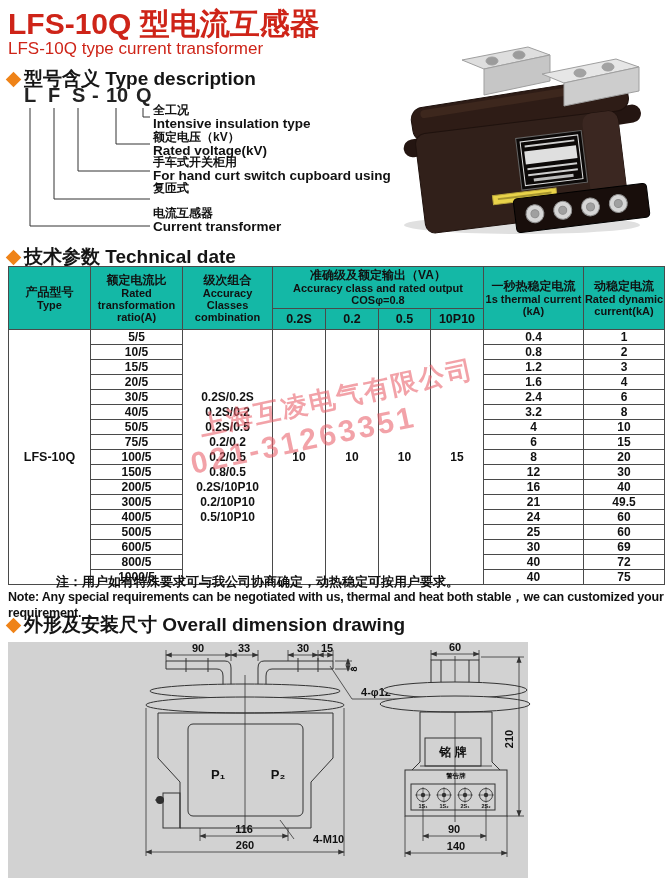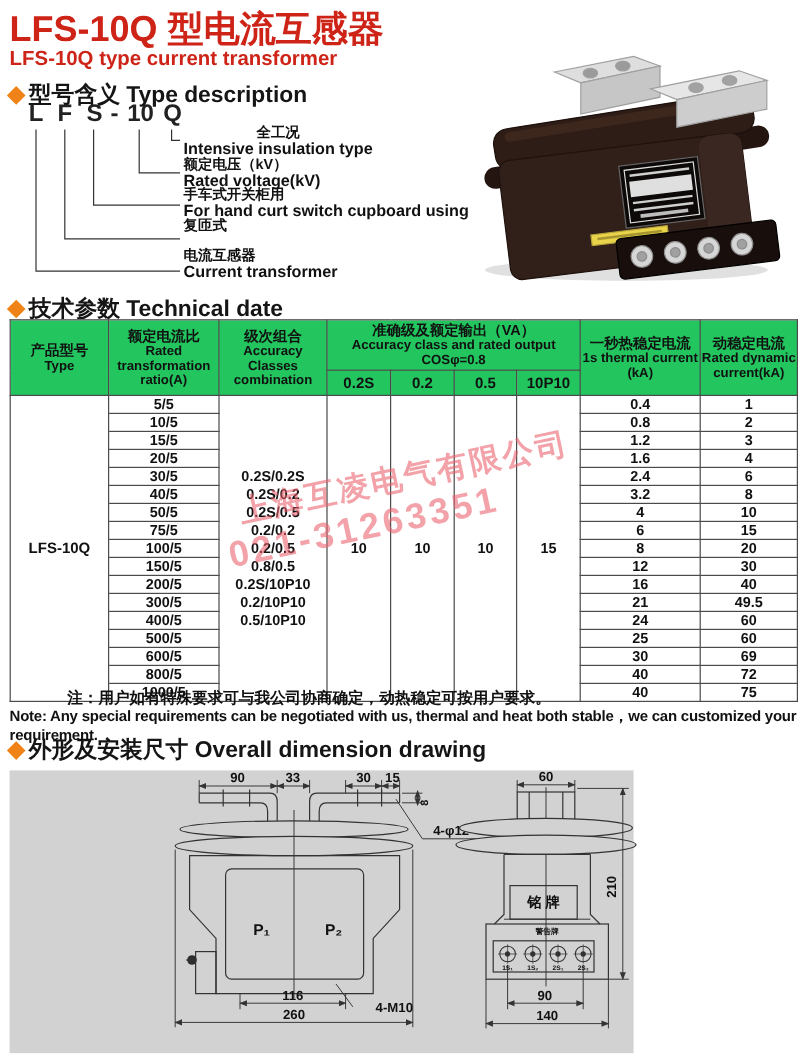--- a/index.html
+++ b/index.html
@@ -3,32 +3,32 @@
 <meta charset="utf-8">
 <style>
   html,body{margin:0;padding:0;background:#fff;}
   .page{
     position:relative;width:672px;height:878px;background:#fff;overflow:hidden;
     font-family:"Liberation Sans","DejaVu Sans",sans-serif;color:#111;
   }
   .abs{position:absolute;}
   
   .main-title{left:8px;top:4px;font-size:30px;font-weight:bold;color:#ce2418;letter-spacing:0px;}
-  .sub-title{left:8px;top:39px;font-size:17px;font-weight:bold;color:#ce2418;}
+  .sub-title{left:8px;top:39px;font-size:17px;font-weight:normal;color:#ce2418;}
   .section-title{display:flex;align-items:center;gap:5px;font-size:19px;font-weight:bold;color:#151515;}
   .diamond{width:11px;height:11px;background:#ef8318;transform:rotate(45deg);flex:0 0 auto;}
   
   .code-char{position:absolute;top:84px;font-size:20px;font-weight:bold;color:#222;}
   .ladder-label{position:absolute;left:153px;}
   .ladder-label .zh{font-size:12px;font-weight:bold;line-height:13px;}
   .ladder-label .en{font-size:13.5px;font-weight:bold;line-height:14px;}
   
   table.spec{border-collapse:collapse;table-layout:fixed;width:656px;background:#fff;}
   table.spec th,table.spec td{border:1px solid #4a4a4a;text-align:center;vertical-align:middle;padding:0;}
-  table.spec thead th{background:#22c55e;font-weight:bold;}
+  table.spec thead th{background:#14b8a6;font-weight:bold;}
   .hz{font-size:12px;line-height:13px;font-weight:bold;}
   .he{font-size:11px;line-height:12px;font-weight:bold;}
   tr.hrow1{height:42px;} tr.hrow2{height:21px;}
   tr.hrow2 th{font-size:12.5px;font-weight:bold;}
   tbody td{font-size:12px;font-weight:bold;height:14px;line-height:13px;}
   td.type-cell{font-size:12.5px;}
   td.classes-cell div{line-height:15px;font-size:12px;font-weight:bold;}
   
   .note-zh{left:8px;top:573px;font-size:13px;font-weight:bold;padding-left:48px;}
   .note-en{left:8px;top:589px;font-size:12.5px;font-weight:bold;letter-spacing:-0.2px;}
@@ -66,21 +66,21 @@
   <svg class="abs" style="left:0;top:80px;" width="420" height="165" viewBox="0 0 420 165">
     <g stroke="#333" stroke-width="1" fill="none">
       <path d="M30,28 V146 H150"></path>
       <path d="M54,28 V119 H150"></path>
       <path d="M78,28 V91 H150"></path>
       <path d="M116,28 V64 H150"></path>
       <path d="M143,28 V37 H150"></path>
     </g>
   </svg>
 
-  <div class="ladder-label" style="top:104px;text-align:center;">
+  <div class="ladder-label" style="top:104px;">
     <div class="zh">全工况</div>
     <div class="en">Intensive insulation type</div>
   </div>
   <div class="ladder-label" style="top:131px;">
     <div class="zh">额定电压（kV）</div>
     <div class="en">Rated voltage(kV)</div>
   </div>
   <div class="ladder-label" style="top:156px;">
     <div class="zh">手车式开关柜用</div>
     <div class="en">For hand curt switch cupboard using</div>

